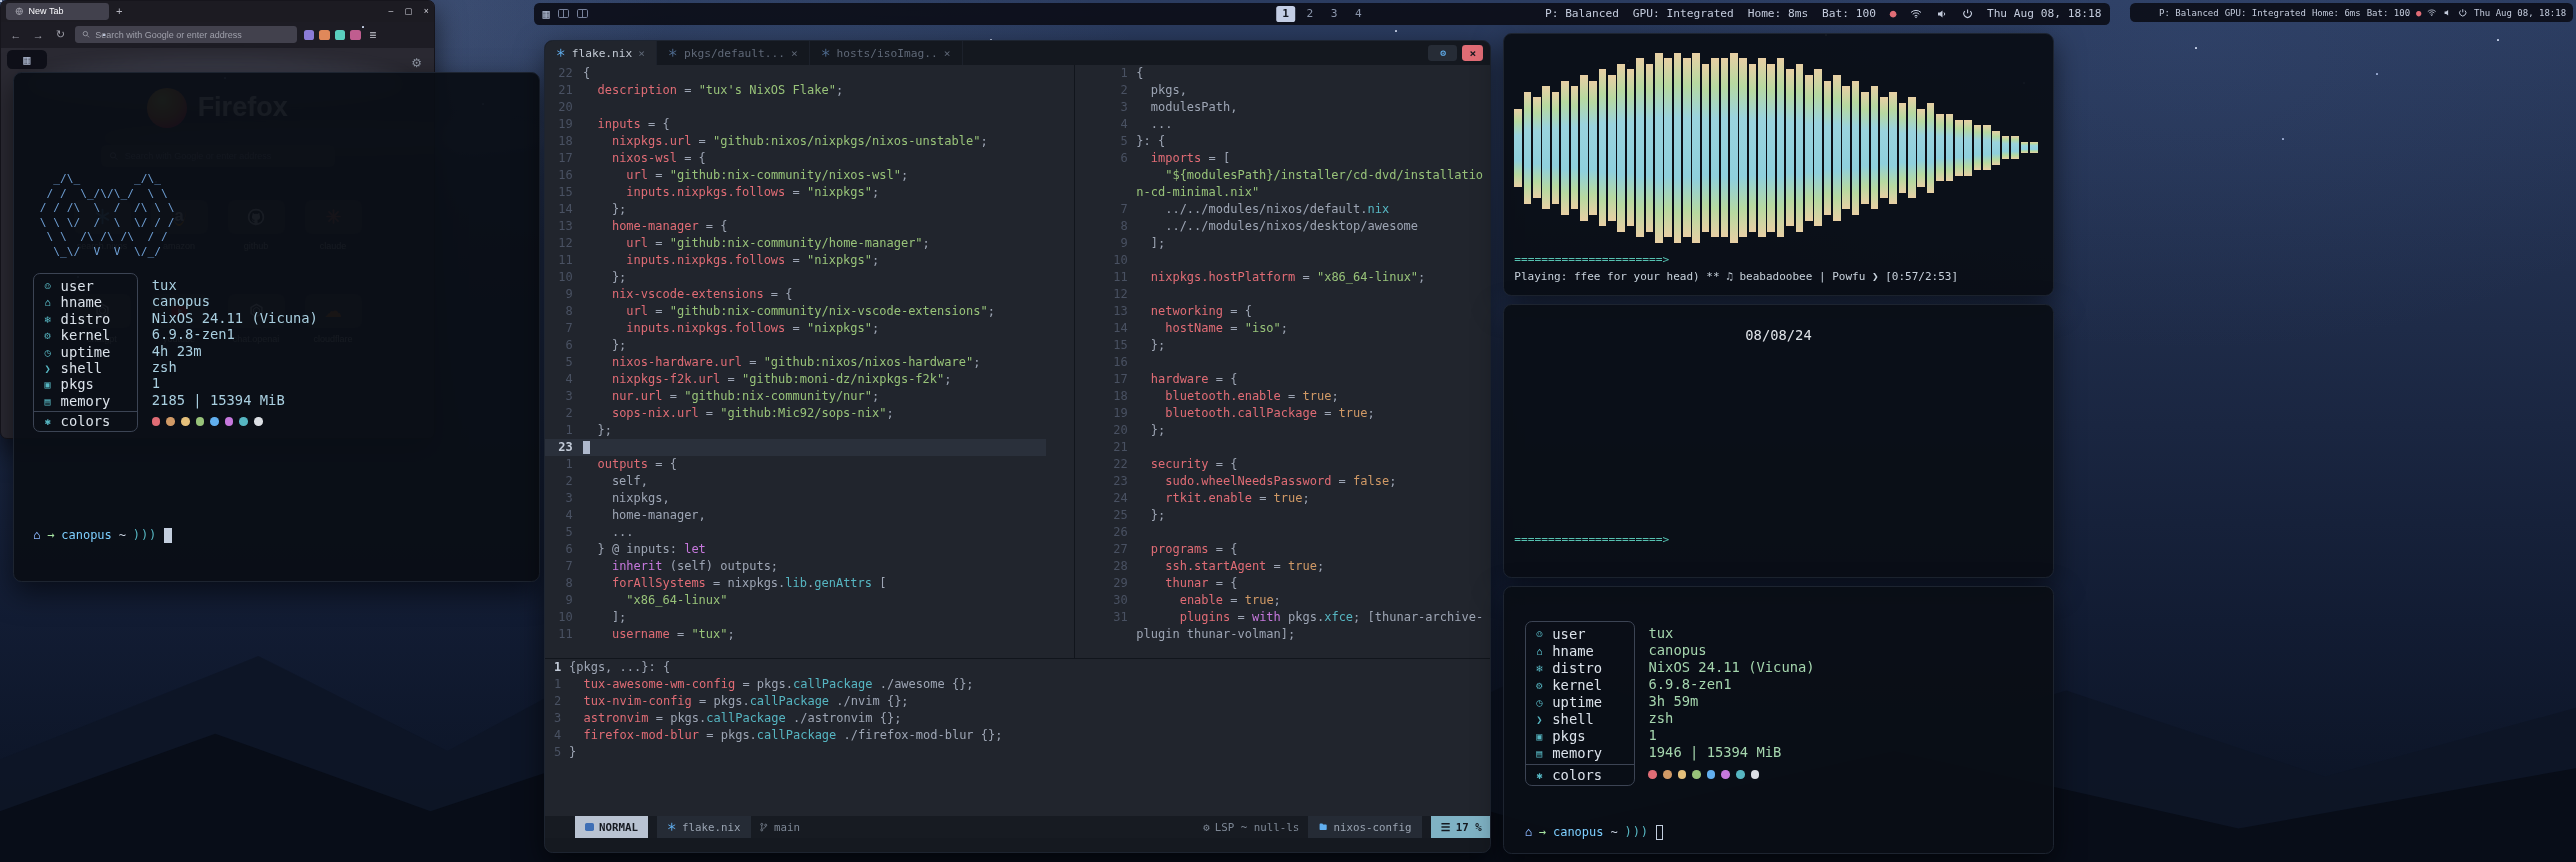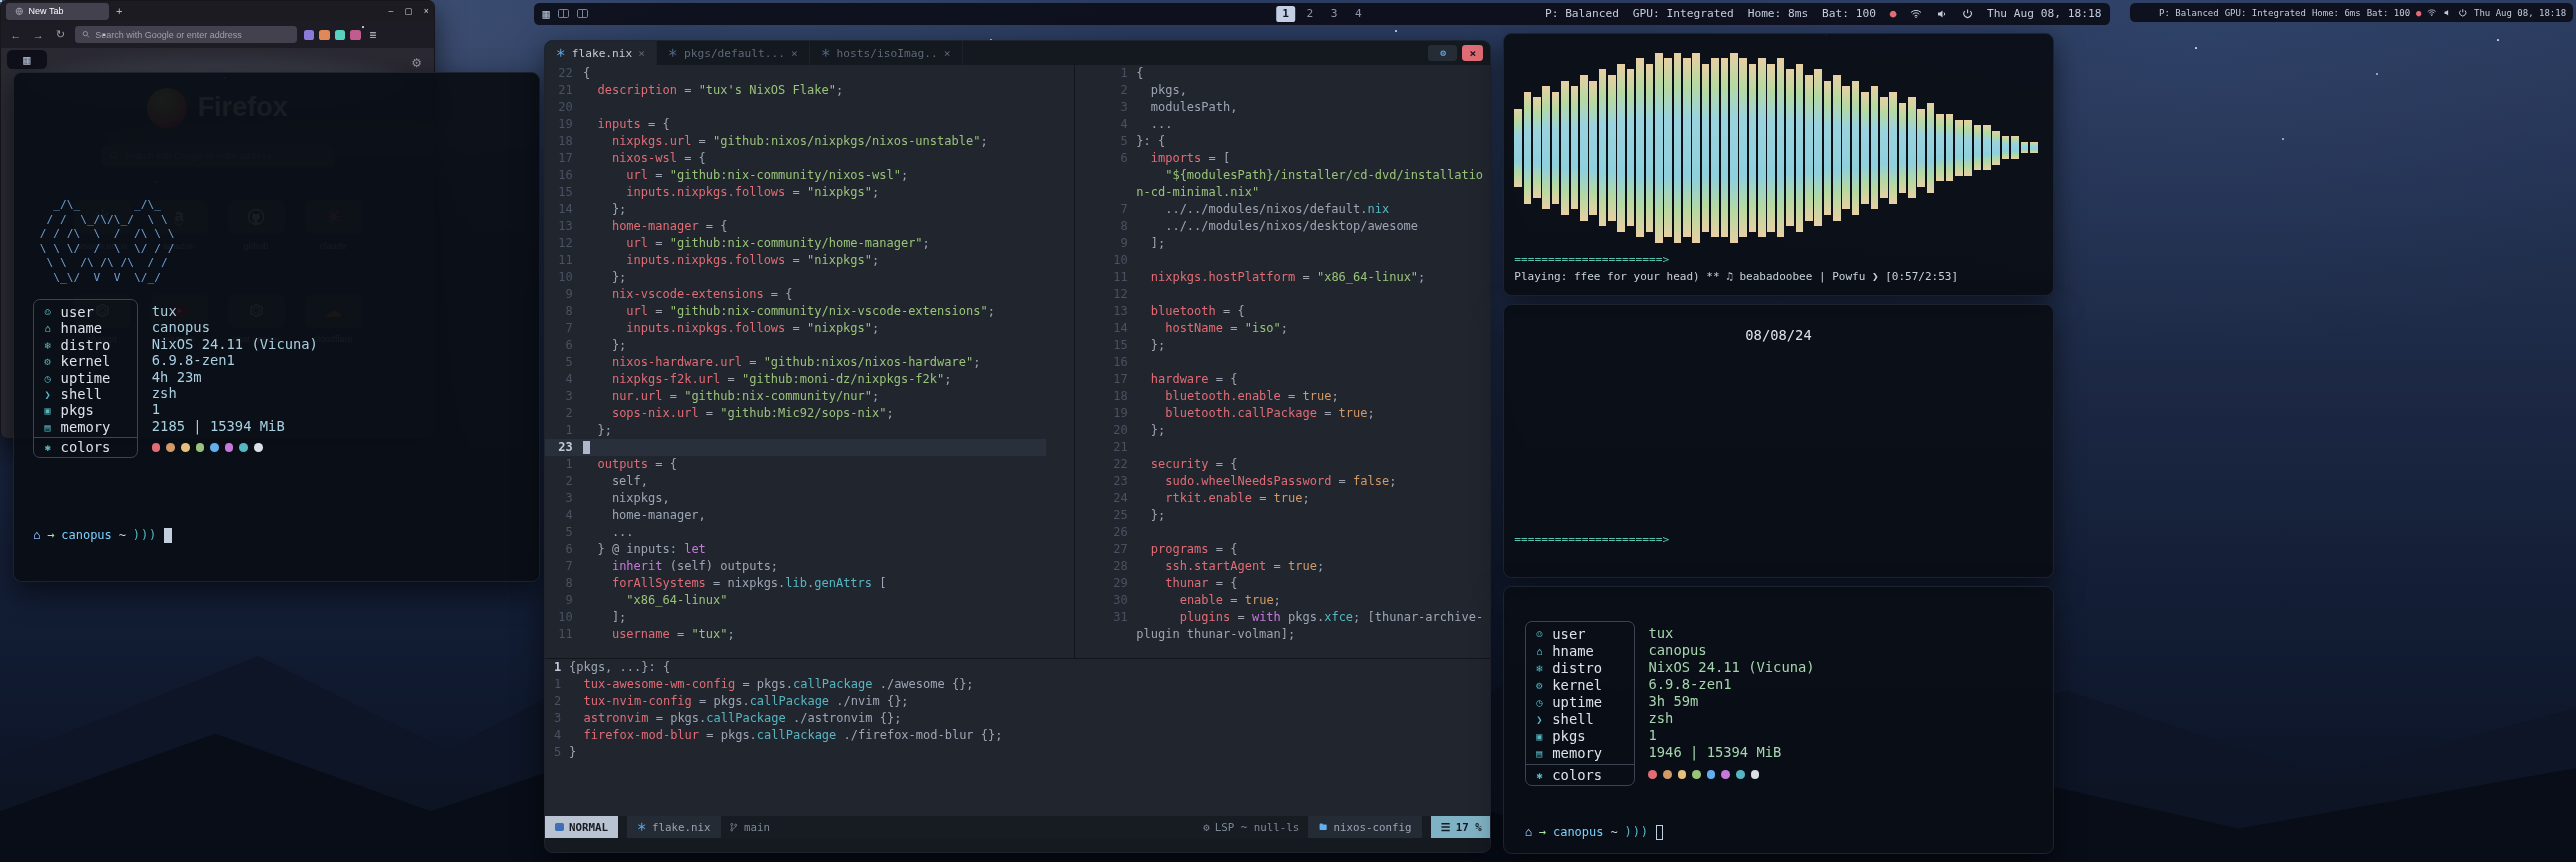--- a/index.html
+++ b/index.html
@@ -39,21 +39,21 @@
   .rec-dot{color:#e06c75;}
   .bar-ico{display:inline-flex;}
   #bar-secondary .bar-ico svg{width:9.5px;height:9.5px;}
   
   #left-mini-bar{left:6.9px;top:50px;width:40px;height:19px;justify-content:center;}
   
   .win{position:absolute;border-radius:8.6px;border:0.9px solid #1d2430;box-shadow:0 10.3px 29px rgba(0,0,0,.55);z-index:2;}
   .term{background:rgba(10,14,21,.94);font-family:"DejaVu Sans Mono",monospace;color:#c8d3df;}
   
   #terminal-left{left:13px;top:72px;width:527px;height:510px;padding:19px;}
-  #ascii-art{color:#6e9fd4;font-size:11.2px;line-height:14.6px;margin-top:106px;white-space:pre;}
+  #ascii-art{color:#6e9fd4;font-size:11.2px;line-height:14.6px;margin-top:80px;white-space:pre;}
   .fetch{display:flex;margin-top:13.8px;}
   .fbox{border:0.9px solid #3c4454;border-radius:6.9px;padding:3.4px 0;width:105px;flex:none;}
   .frow{display:flex;align-items:center;height:16.4px;padding:0 7.7px;gap:6.9px;}
   .fico{color:#56b6c2;width:12px;text-align:center;flex:none;font-size:10.3px;}
   .flab{color:#dbe2ea;}
   .colors-row{border-top:0.9px solid #3c4454;margin-top:2.6px;padding-top:2.6px;}
   .fvals{padding:3.4px 0 0 13.8px;}
   .fval{height:16.4px;display:flex;align-items:center;color:#a9cfe0;}
   #fetch-window .fval{color:#a5d6ae;height:17px;}
   #fetch-window .frow{height:17px;}
@@ -88,21 +88,21 @@
   #pane-iso .gut{width:33px;padding-right:8.6px;}
   #pane-pkgs .gut{width:24px;padding-right:7.7px;}
   .gcur{color:#c3cbd8;font-weight:bold;}
   .ctext{white-space:pre;color:#9da5b4;}
   .attr{color:#e06c75;} .s{color:#98c379;} .kw{color:#c678dd;} .num{color:#d19a66;}
   .fn{color:#56b6c2;}
   .vcursor{display:inline-block;width:6.9px;height:13.8px;background:#aeb8cc;vertical-align:middle;margin-right:-6.9px;}
   .statusline{position:absolute;left:0;top:775px;width:947px;height:22.4px;background:#171b22;display:flex;align-items:center;font-size:10.8px;color:#7d8795;}
   .sl-left,.sl-right{display:flex;align-items:center;gap:8.6px;}
   .sl-right{margin-left:auto;padding-right:0;}
-  .sl-mode{background:#b9c3d2;color:#171b22;font-weight:bold;height:22.4px;display:flex;align-items:center;gap:5.2px;padding:0 10.3px;}
+  .sl-mode{background:#b9c3d2;color:#171b22;font-weight:bold;height:22.4px;display:flex;align-items:center;gap:5.2px;padding:0 10.3px;margin-left:30px;}
   .mode-ico{width:8.6px;height:8.6px;border-radius:1.7px;background:#3f6fb5;display:inline-block;}
   .sl-file,.sl-proj{background:#252b35;color:#9aa4b2;height:22.4px;display:flex;align-items:center;gap:5.2px;padding:0 10.3px;}
   .sl-branch,.sl-lsp{display:flex;align-items:center;gap:5.2px;}
   .sl-pct{background:#7fb2c4;color:#14181f;font-weight:bold;height:22.4px;display:flex;align-items:center;gap:5.2px;padding:0 10.3px;}
   .cmdline{position:absolute;left:0;top:797px;width:947px;height:15.5px;background:#151920;}
   .snow{display:inline-flex;}
   
   #viz-window{left:1503px;top:33px;width:551px;height:263px;padding:10.3px;display:flex;flex-direction:column;}
   #viz-bars{flex:1;display:flex;align-items:center;overflow:hidden;}
   .vbar{width:7.7px;margin-right:1.7px;flex:none;
@@ -552,21 +552,21 @@
         <div class="crow">
           <span class="gut">11</span>
           <span class="ctext">  <span class="attr">nixpkgs.hostPlatform</span> = <span class="s">"x86_64-linux"</span>;</span>
         </div>
         <div class="crow">
           <span class="gut">12</span>
           <span class="ctext"></span>
         </div>
         <div class="crow">
           <span class="gut">13</span>
-          <span class="ctext">  <span class="attr">bluetooth</span> = {</span>
+          <span class="ctext">  <span class="attr">networking</span> = {</span>
         </div>
         <div class="crow">
           <span class="gut">14</span>
           <span class="ctext">    <span class="attr">hostName</span> = <span class="s">"iso"</span>;</span>
         </div>
         <div class="crow">
           <span class="gut">15</span>
           <span class="ctext">  };</span>
         </div>
         <div class="crow">

